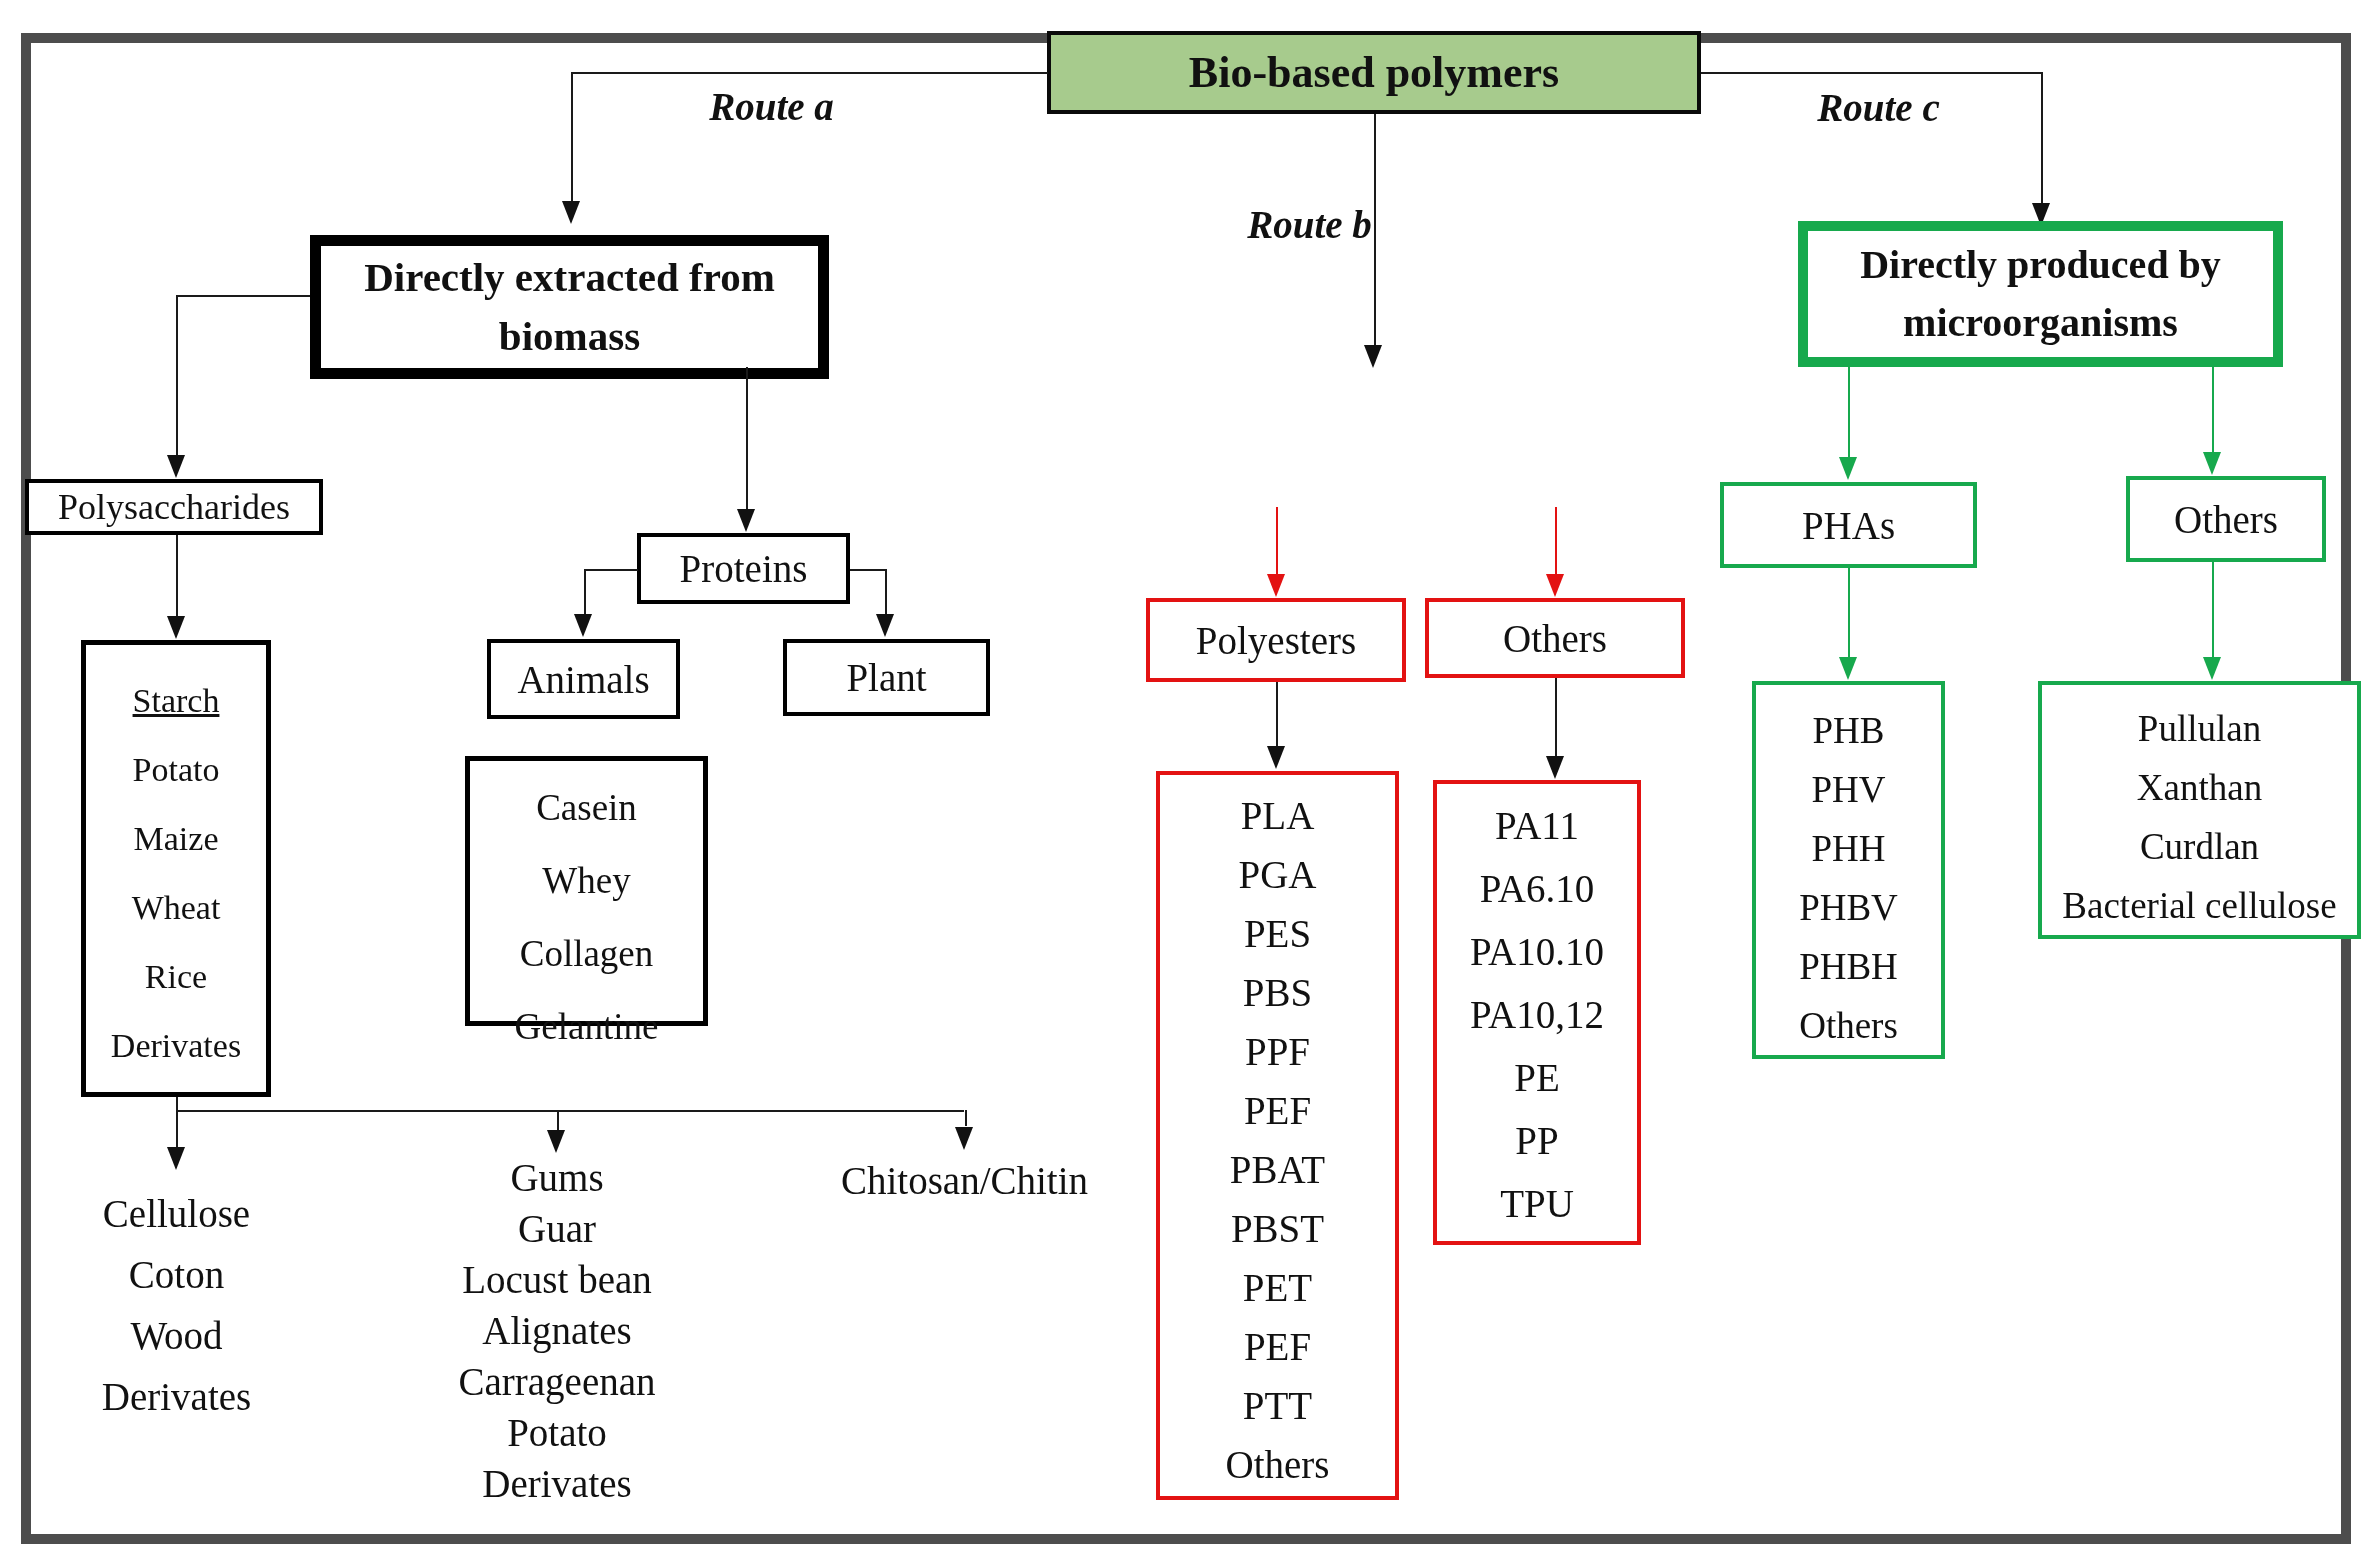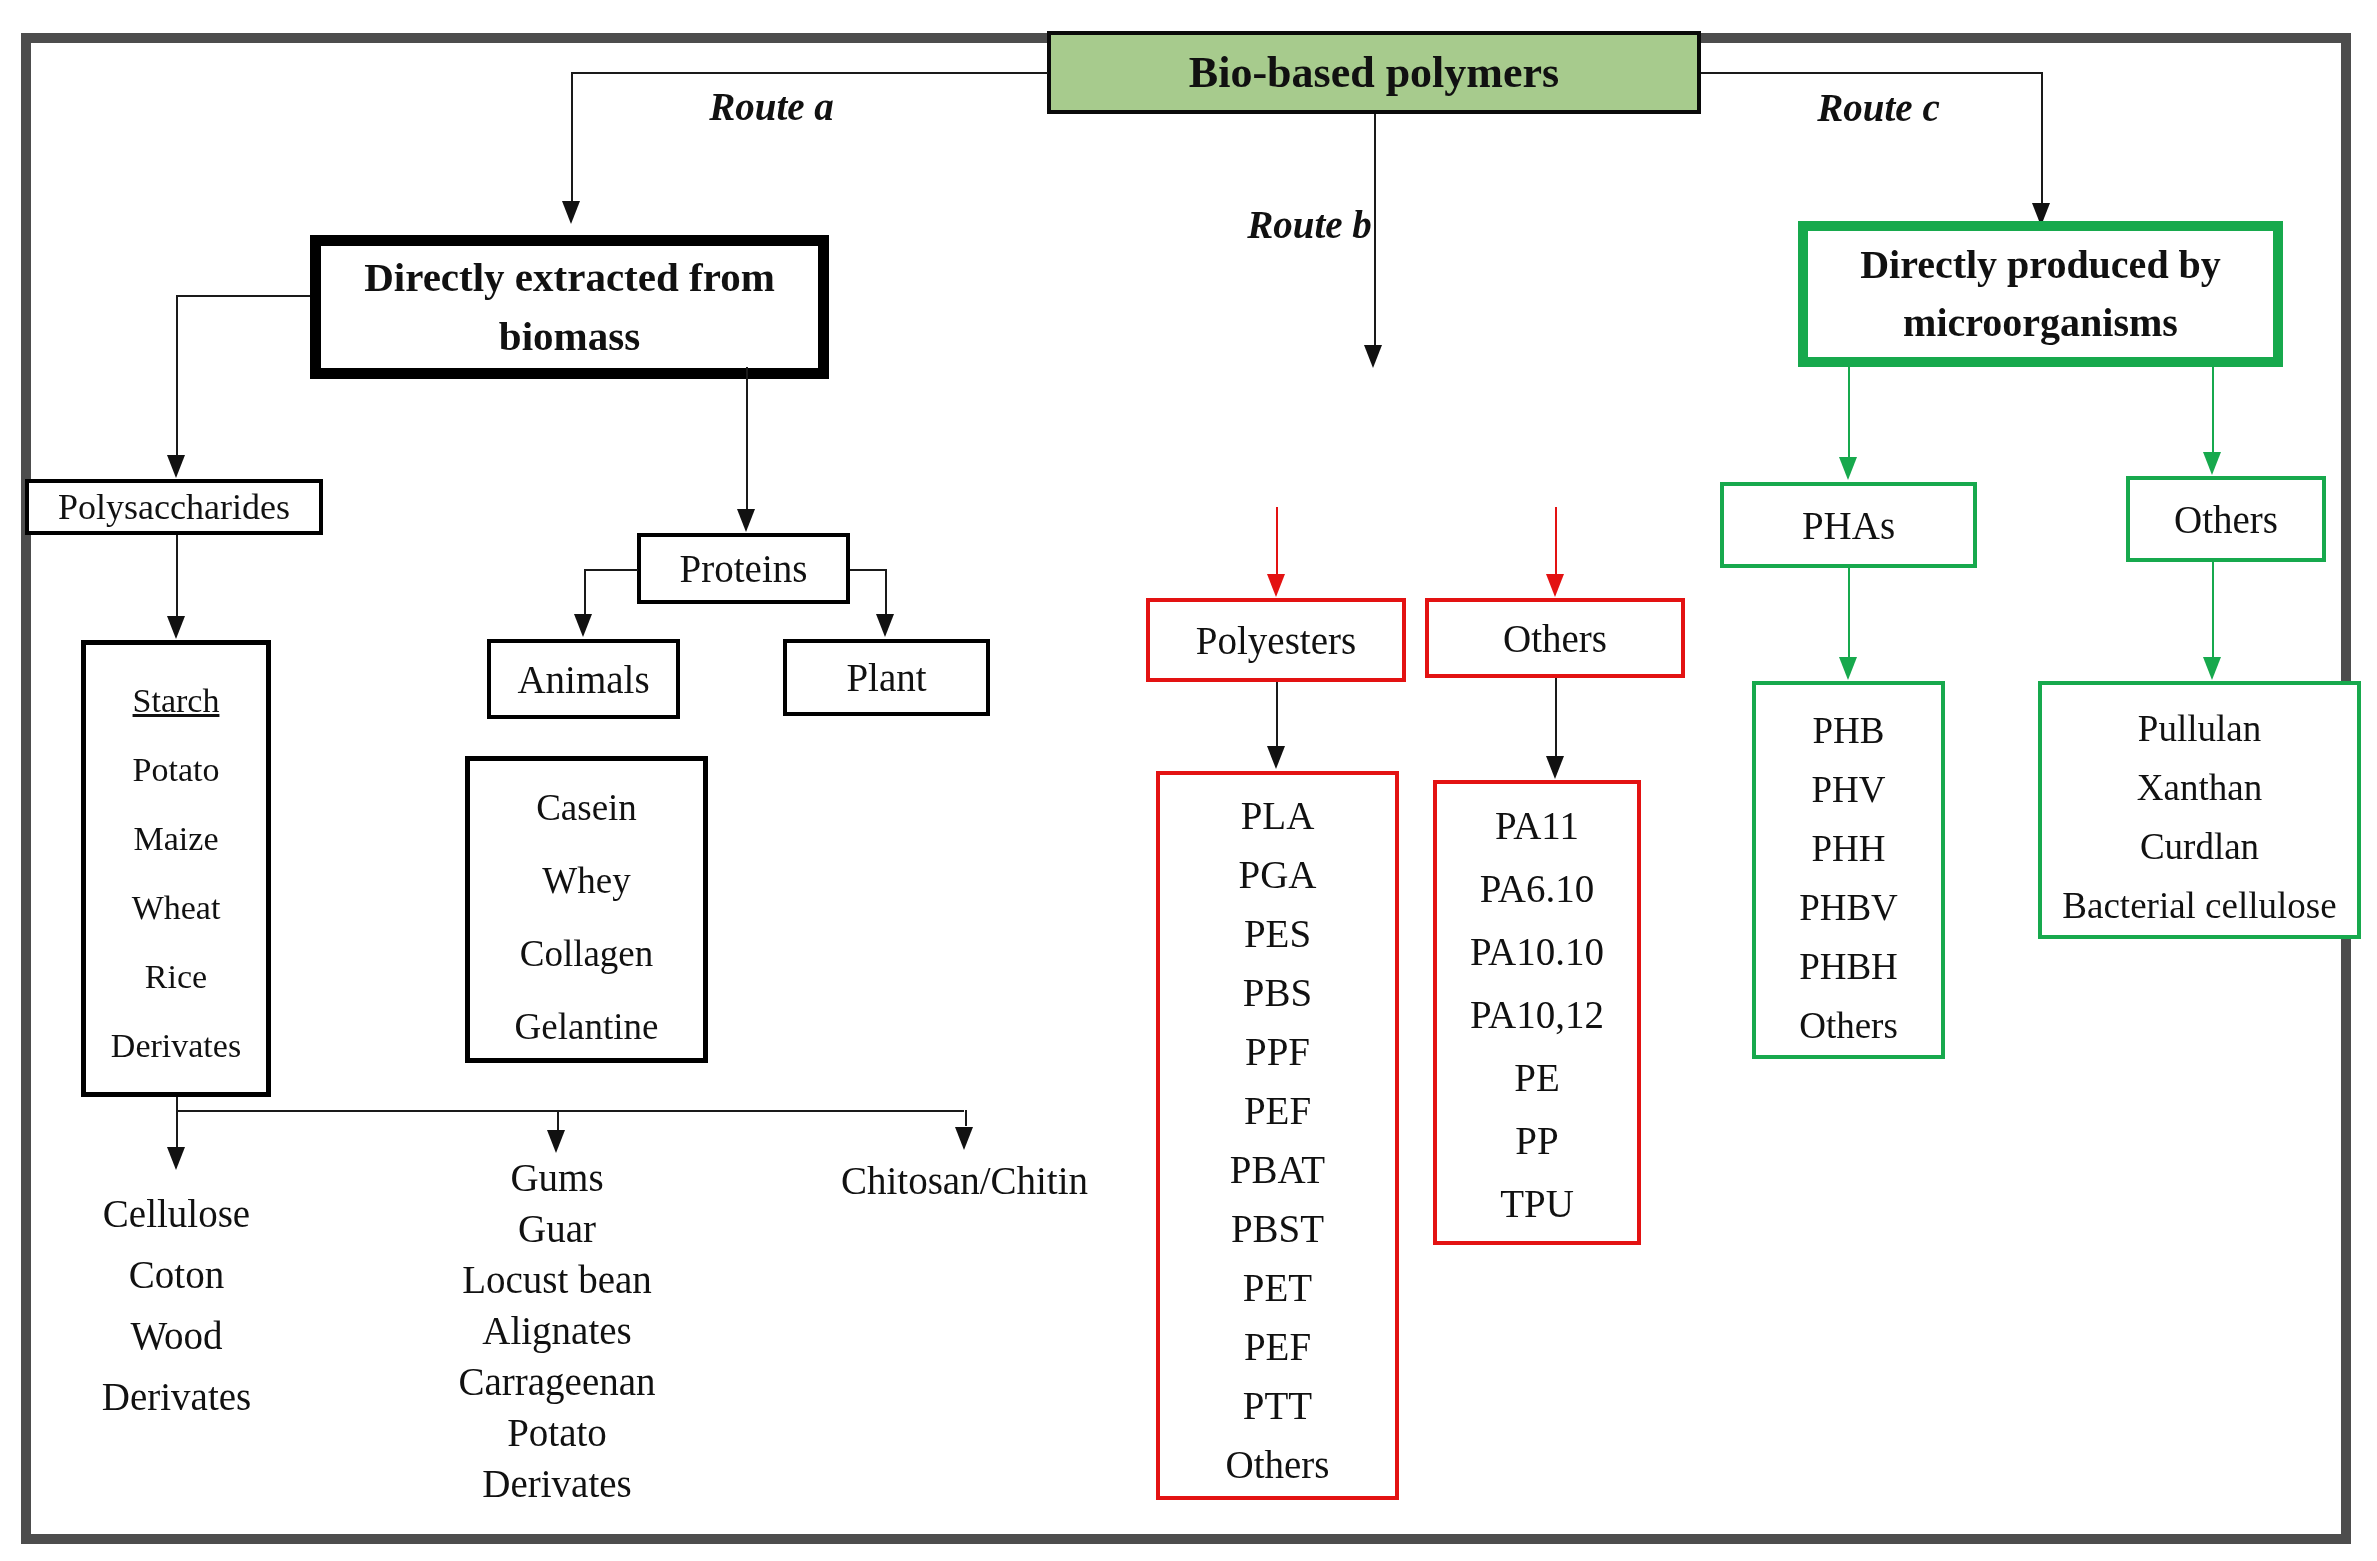--- a/index.html
+++ b/index.html
@@ -108,21 +108,21 @@
   <div class="vl" style="left:885px;top:569px;height:47px;"></div>
   <div class="ah" style="left:876px;top:614px;"></div>
 
   <div class="box blk" style="left:487px;top:639px;width:193px;height:80px;font-size:39px;">
     <span>Animals</span>
   </div>
   <div class="box blk" style="left:783px;top:639px;width:207px;height:77px;font-size:39px;">
     <span>Plant</span>
   </div>
 
-  <div class="list-box fs52-102" style="left:465px;top:756px;width:243px;height:307px;border:5px solid #000;padding-top:10px;font-family:Liberation Serif, serif;">
+  <div class="list-box fs52-102" style="left:465px;top:756px;width:243px;height:270px;border:5px solid #000;padding-top:10px;font-family:Liberation Serif, serif;">
     <div>
         <div class="li">Casein</div>
         <div class="li">Whey</div>
         <div class="li">Collagen</div>
         <div class="li">Gelantine</div>
       </div>
   </div>
 
   <div class="vl" style="left:176px;top:1097px;height:13.6px;"></div>
   <div class="hl" style="left:176px;top:1110px;width:788px;"></div>

